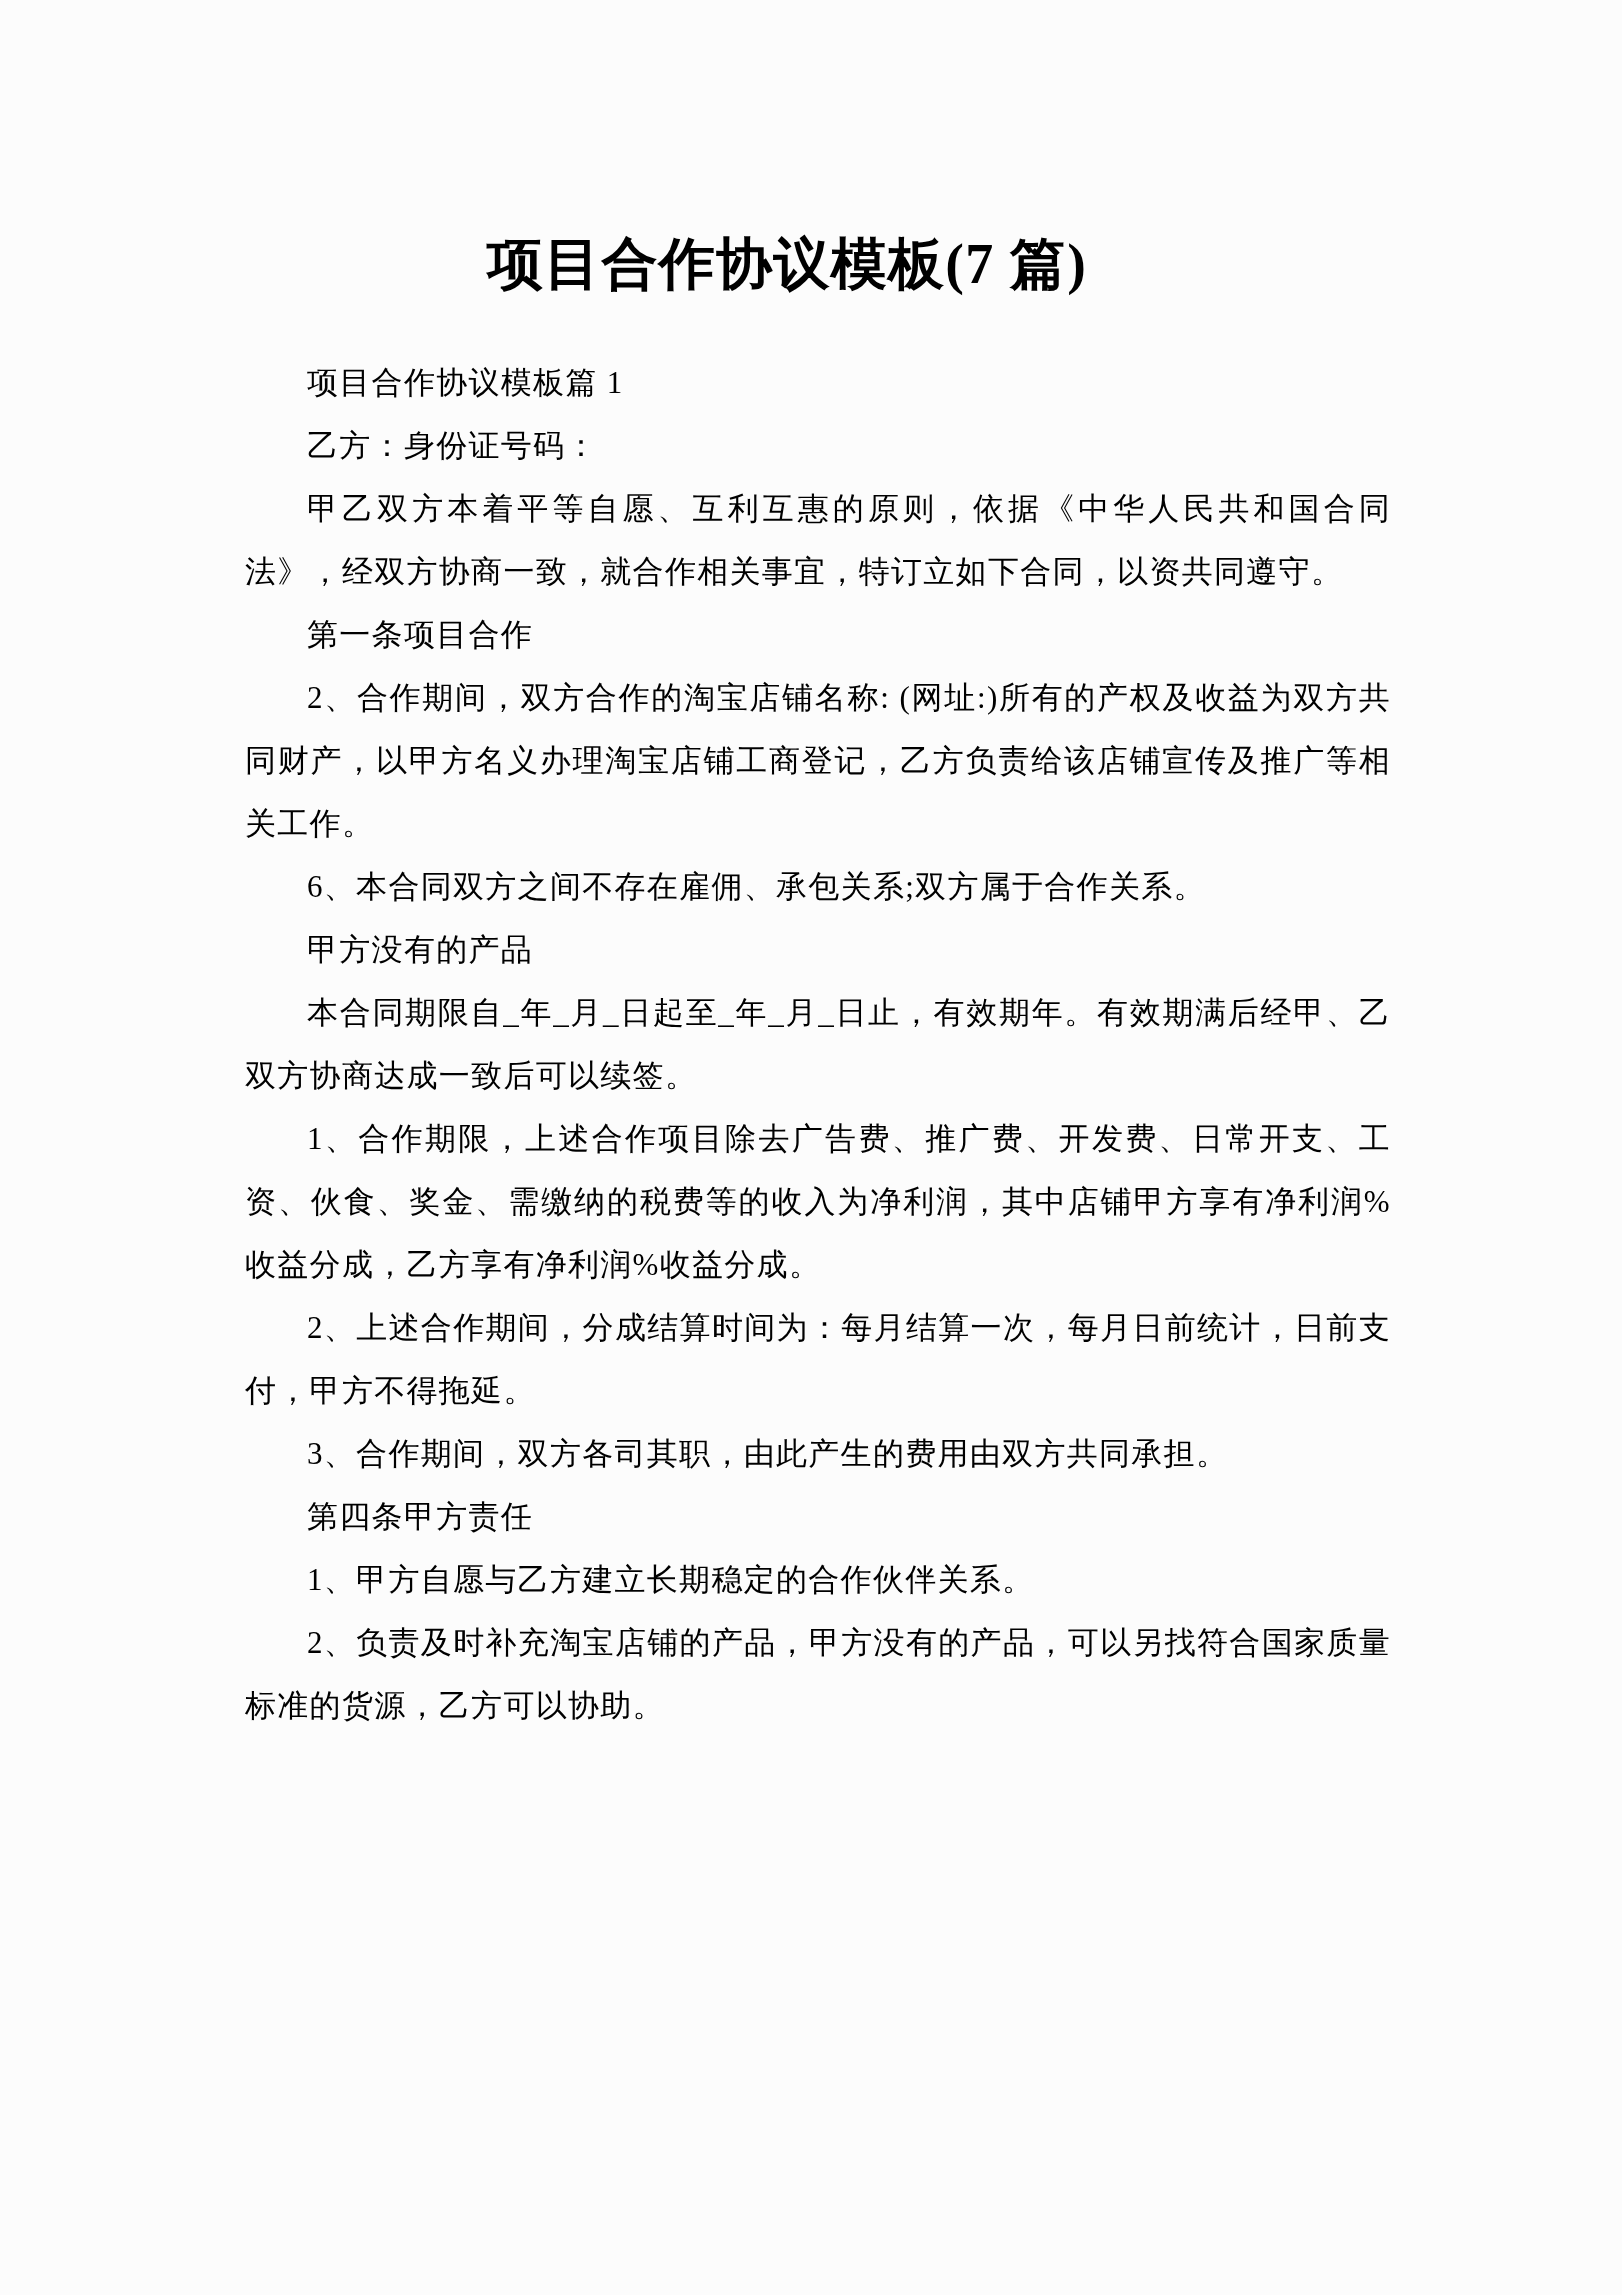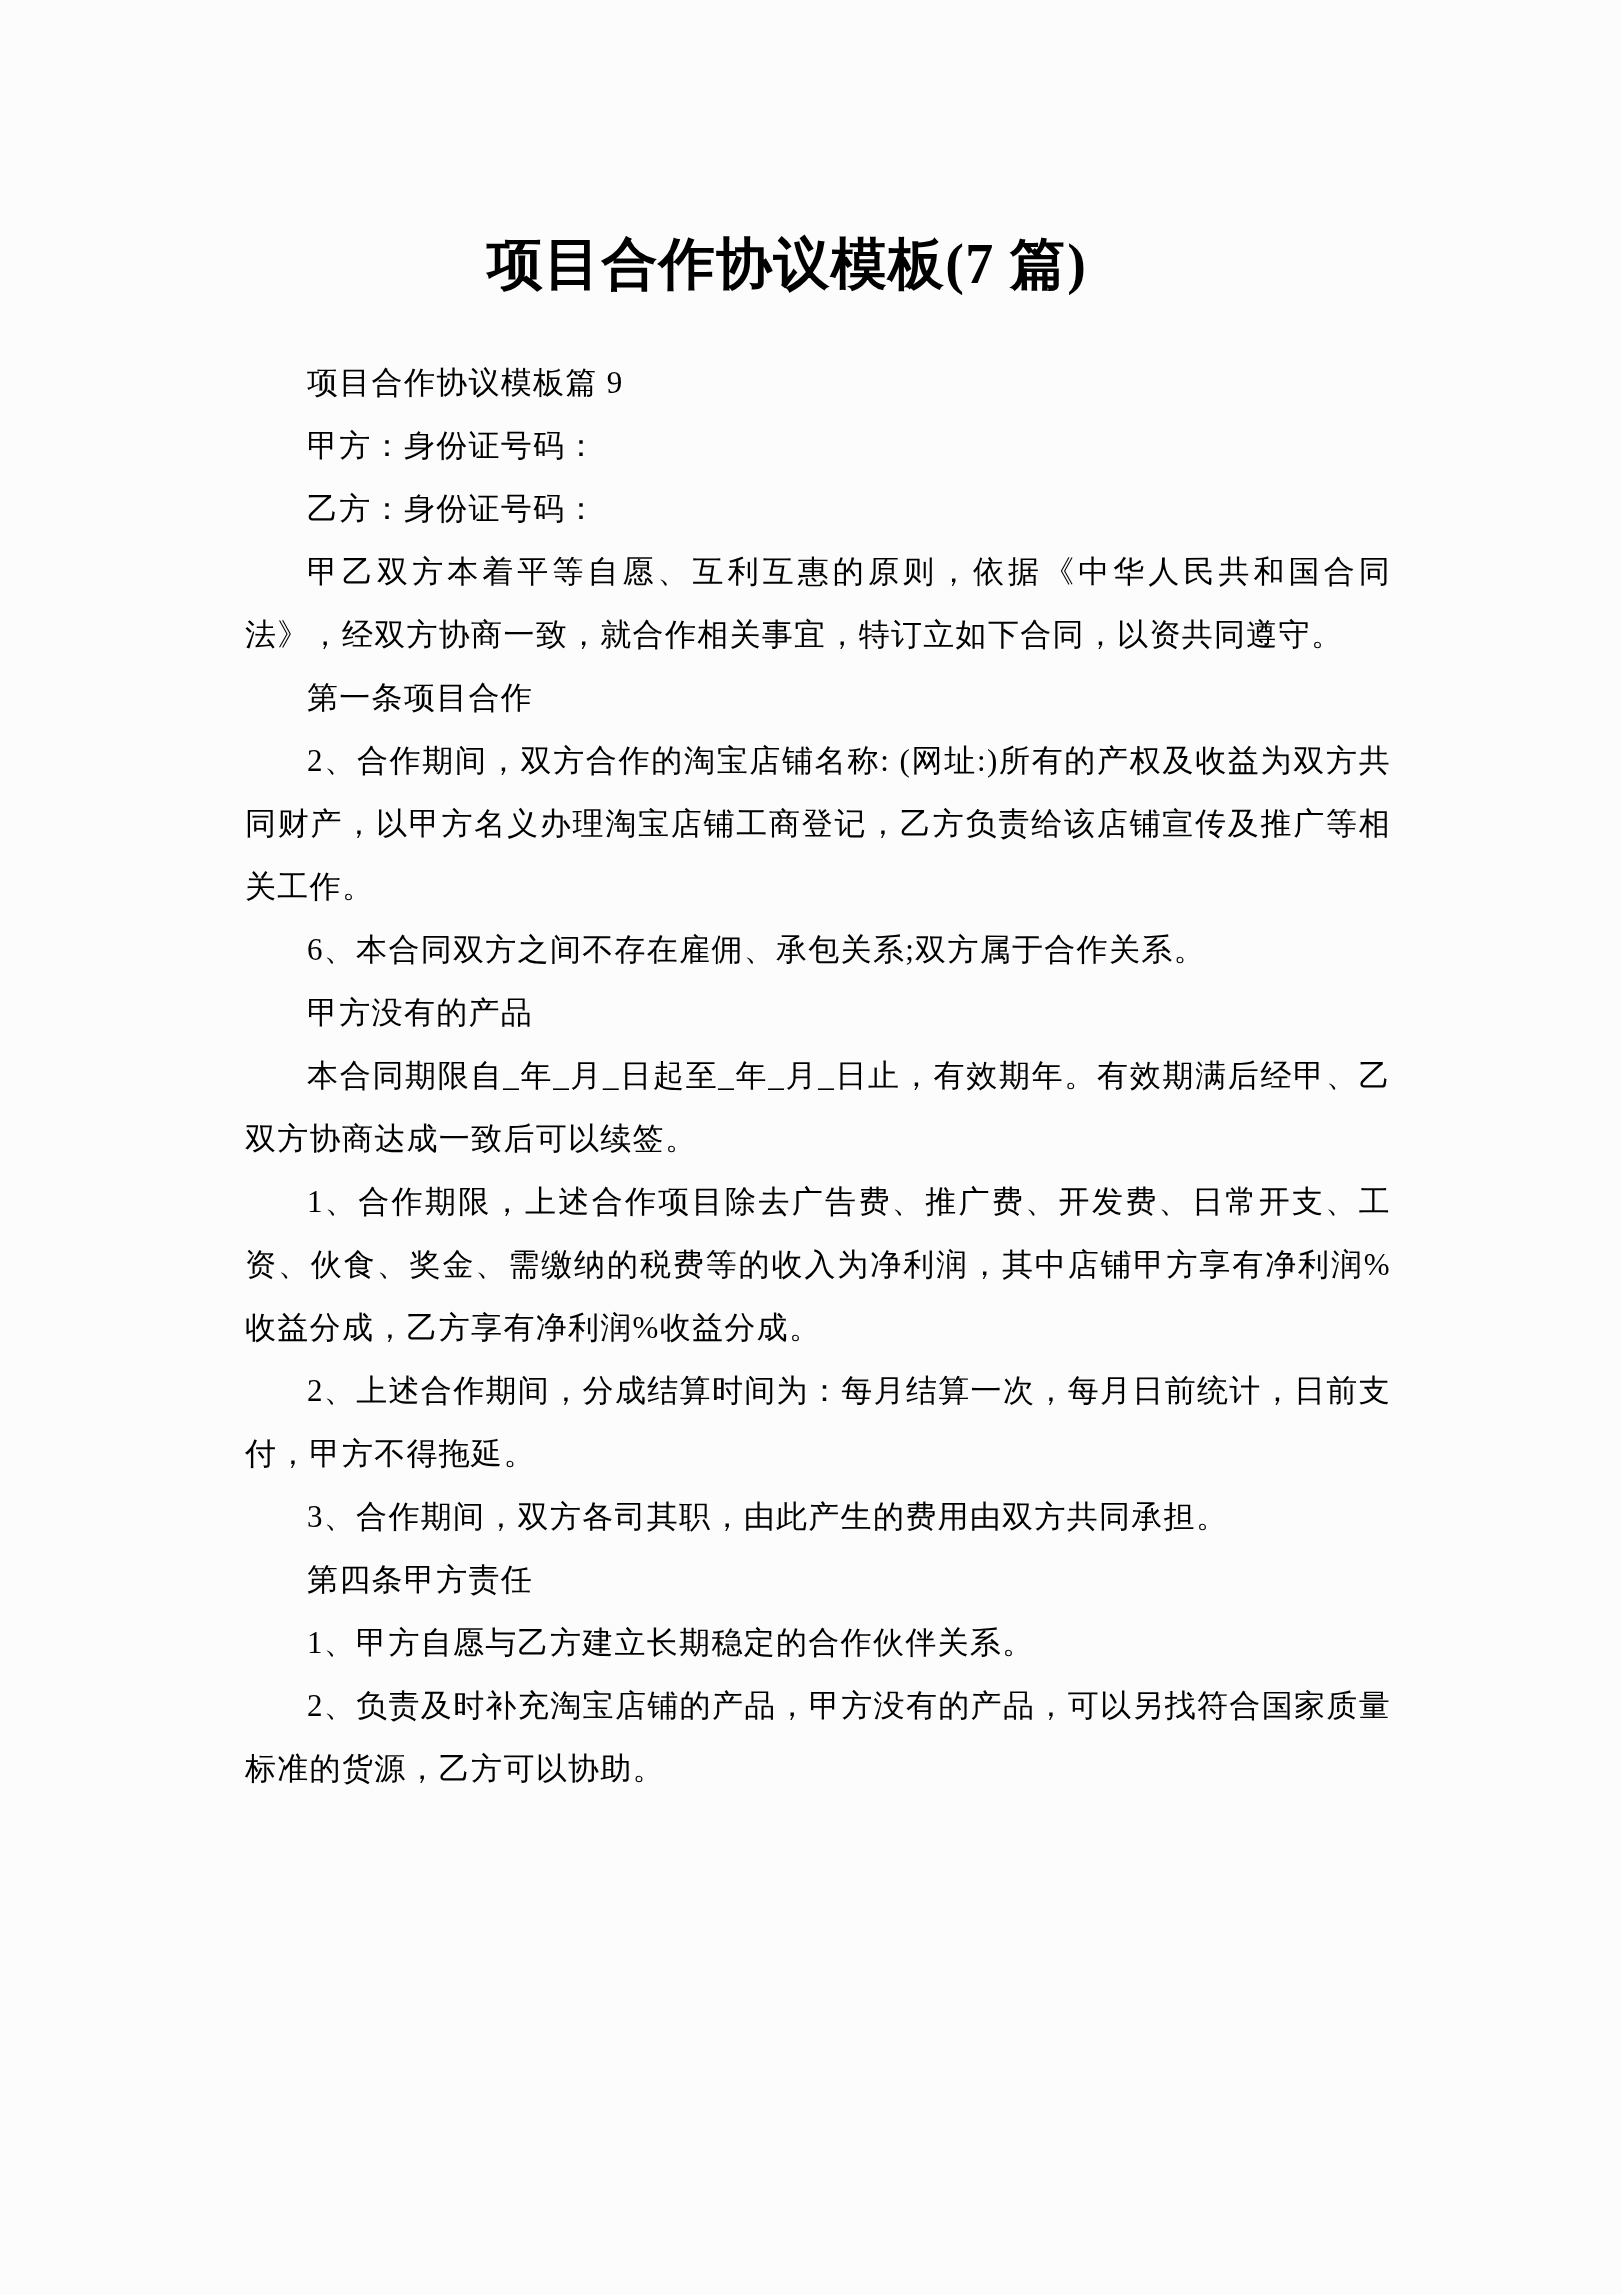--- a/index.html
+++ b/index.html
@@ -47,22 +47,21 @@
   .para.indent {
     text-indent: 62px;
   }
 </style>
 </head>
 <body>
 
 <div class="page">
   <h1 class="doc-title">项目合作协议模板(7 篇)</h1>
   <div class="doc-body">
-      <p class="para indent">项目合作协议模板篇 9</p>
-      <p class="para indent">甲方：身份证号码：</p>
+      <p class="para indent">项目合作协议模板篇 1</p>
       <p class="para indent">乙方：身份证号码：</p>
       <p class="para indent">甲乙双方本着平等自愿、互利互惠的原则，依据《中华人民共和国合同法》，经双方协商一致，就合作相关事宜，特订立如下合同，以资共同遵守。</p>
       <p class="para indent">第一条项目合作</p>
       <p class="para indent">2、合作期间，双方合作的淘宝店铺名称: (网址:)所有的产权及收益为双方共同财产，以甲方名义办理淘宝店铺工商登记，乙方负责给该店铺宣传及推广等相关工作。</p>
       <p class="para indent">6、本合同双方之间不存在雇佣、承包关系;双方属于合作关系。</p>
       <p class="para indent">甲方没有的产品</p>
       <p class="para indent">本合同期限自_年_月_日起至_年_月_日止，有效期年。有效期满后经甲、乙双方协商达成一致后可以续签。</p>
       <p class="para indent">1、合作期限，上述合作项目除去广告费、推广费、开发费、日常开支、工资、伙食、奖金、需缴纳的税费等的收入为净利润，其中店铺甲方享有净利润%收益分成，乙方享有净利润%收益分成。</p>
       <p class="para indent">2、上述合作期间，分成结算时间为：每月结算一次，每月日前统计，日前支付，甲方不得拖延。</p>
       <p class="para indent">3、合作期间，双方各司其职，由此产生的费用由双方共同承担。</p>

